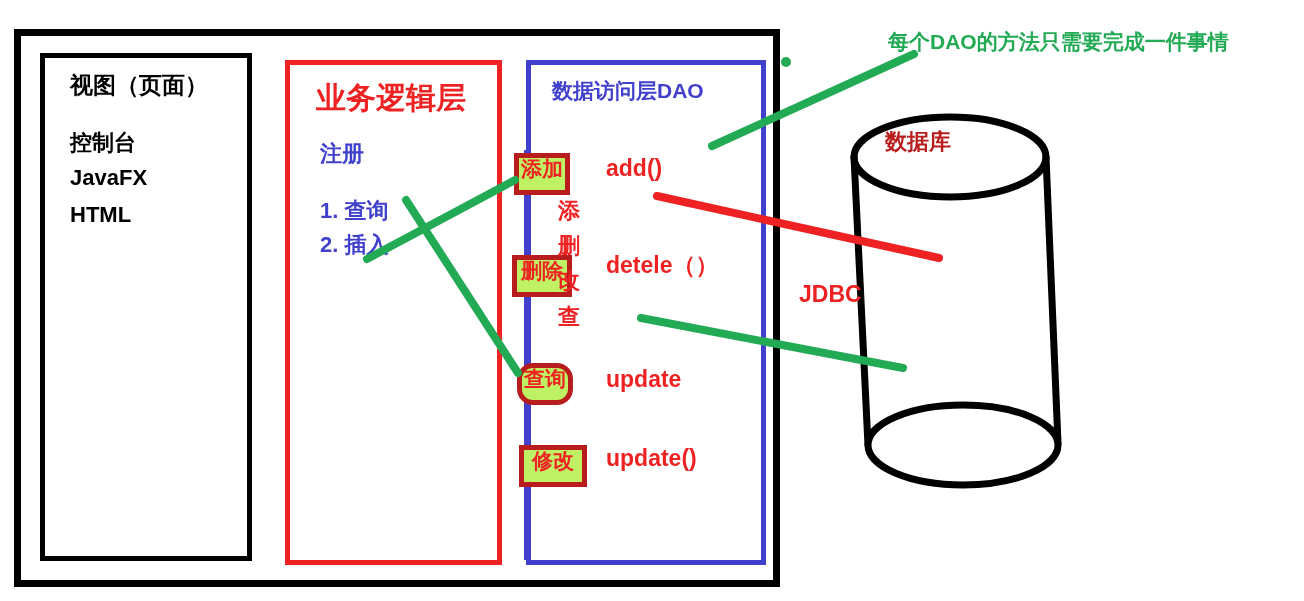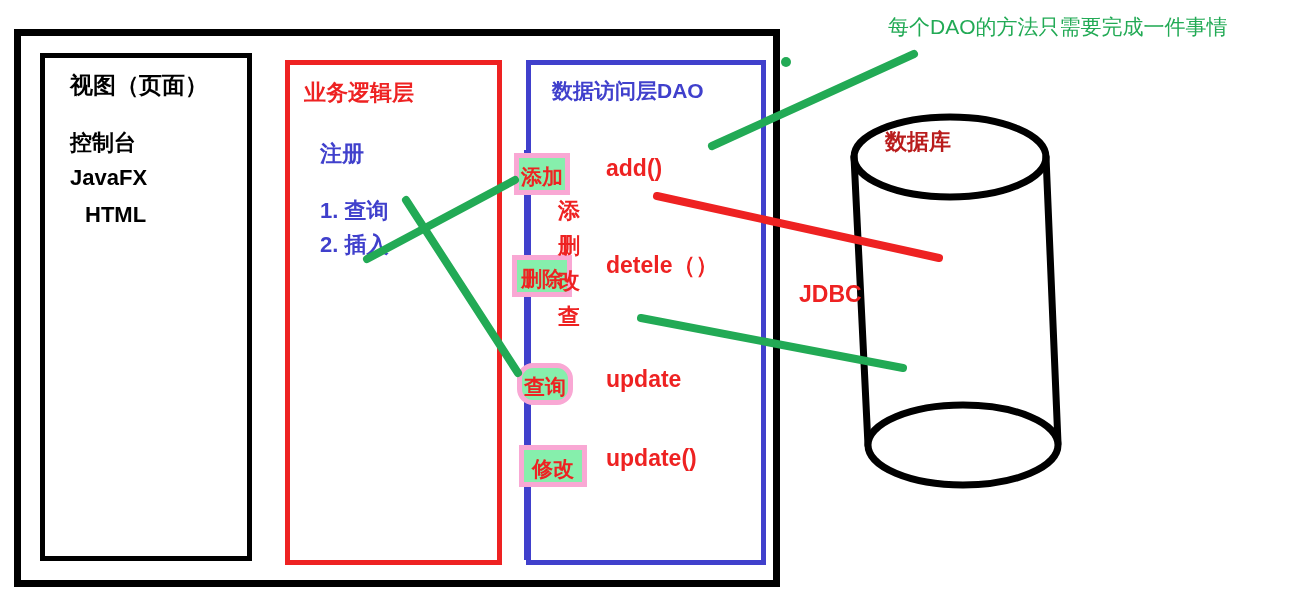--- a/index.html
+++ b/index.html
@@ -38,33 +38,33 @@
     left: 70px; top: 70px;
     font-size: 23px; font-weight: bold; color: #000000;
     white-space: nowrap;
   }
   .view-line {
     font-size: 22px; font-weight: bold; color: #000000;
     white-space: nowrap;
   }
   .view-l1 { left: 70px; top: 128px; text-align: center; }
   .view-l2 { left: 70px; top: 165px; }
-  .view-l3 { left: 70px; top: 202px; margin-left: 15px; }
+  .view-l3 { left: 70px; top: 202px; }
 
   
   .biz-box {
     left: 285px; top: 60px;
     width: 217px; height: 505px;
     border: 5px solid #ee2222;
     box-sizing: border-box;
     background: #ffffff;
   }
   .biz-title {
-    left: 304px; top: 78px;
-    font-size: 22px; font-weight: bold; color: #ee2222;
+    left: 316px; top: 78px;
+    font-size: 30px; font-weight: bold; color: #ee2222;
     white-space: nowrap;
   }
   .biz-sub {
     left: 320px; top: 139px;
     font-size: 22px; font-weight: bold; color: #4040cc;
     white-space: nowrap;
   }
   .biz-item {
     font-size: 22px; font-weight: bold; color: #4040cc;
     white-space: nowrap;
@@ -87,27 +87,27 @@
   }
   
   .dao-spine {
     left: 524px; top: 150px;
     width: 6px; height: 410px;
     background: #4040cc;
   }
 
   
   .op-box {
-    border: 5px solid #f9a8d4;
-    box-sizing: border-box;
-    background: #86efac;
+    border: 5px solid #b91c1c;
+    box-sizing: border-box;
+    background: #bef264;
     font-size: 21px; font-weight: bold; color: #ee2222;
     text-align: center;
     line-height: 1.0;
-    padding-top: 8px;
+    padding-top: 0;
     white-space: nowrap;
   }
   .op-add    { left: 514px; top: 153px; width: 56px; height: 42px; }
   .op-del    { left: 512px; top: 255px; width: 60px; height: 42px; }
   .op-query  { left: 517px; top: 363px; width: 56px; height: 42px; border-radius: 16px; }
   .op-modify { left: 519px; top: 445px; width: 68px; height: 42px; }
 
   
   .crud-col {
     left: 558px; top: 193px;
@@ -130,22 +130,22 @@
   
   .cyl-wrap { left: 830px; top: 105px; width: 250px; height: 390px; }
   .cyl-label {
     left: 885px; top: 127px;
     font-size: 22px; font-weight: bold; color: #b91c1c;
     white-space: nowrap;
   }
 
   
   .anno-green-title {
-    left: 888px; top: 13px;
-    font-size: 21px; font-weight: normal; color: #22aa55;
+    left: 888px; top: 28px;
+    font-size: 21px; font-weight: bold; color: #22aa55;
     white-space: nowrap;
   }
   .anno-jdbc {
     left: 799px; top: 281px;
     font-size: 23px; font-weight: bold; color: #ee2222;
     white-space: nowrap;
   }
 
   
   .overlay {

